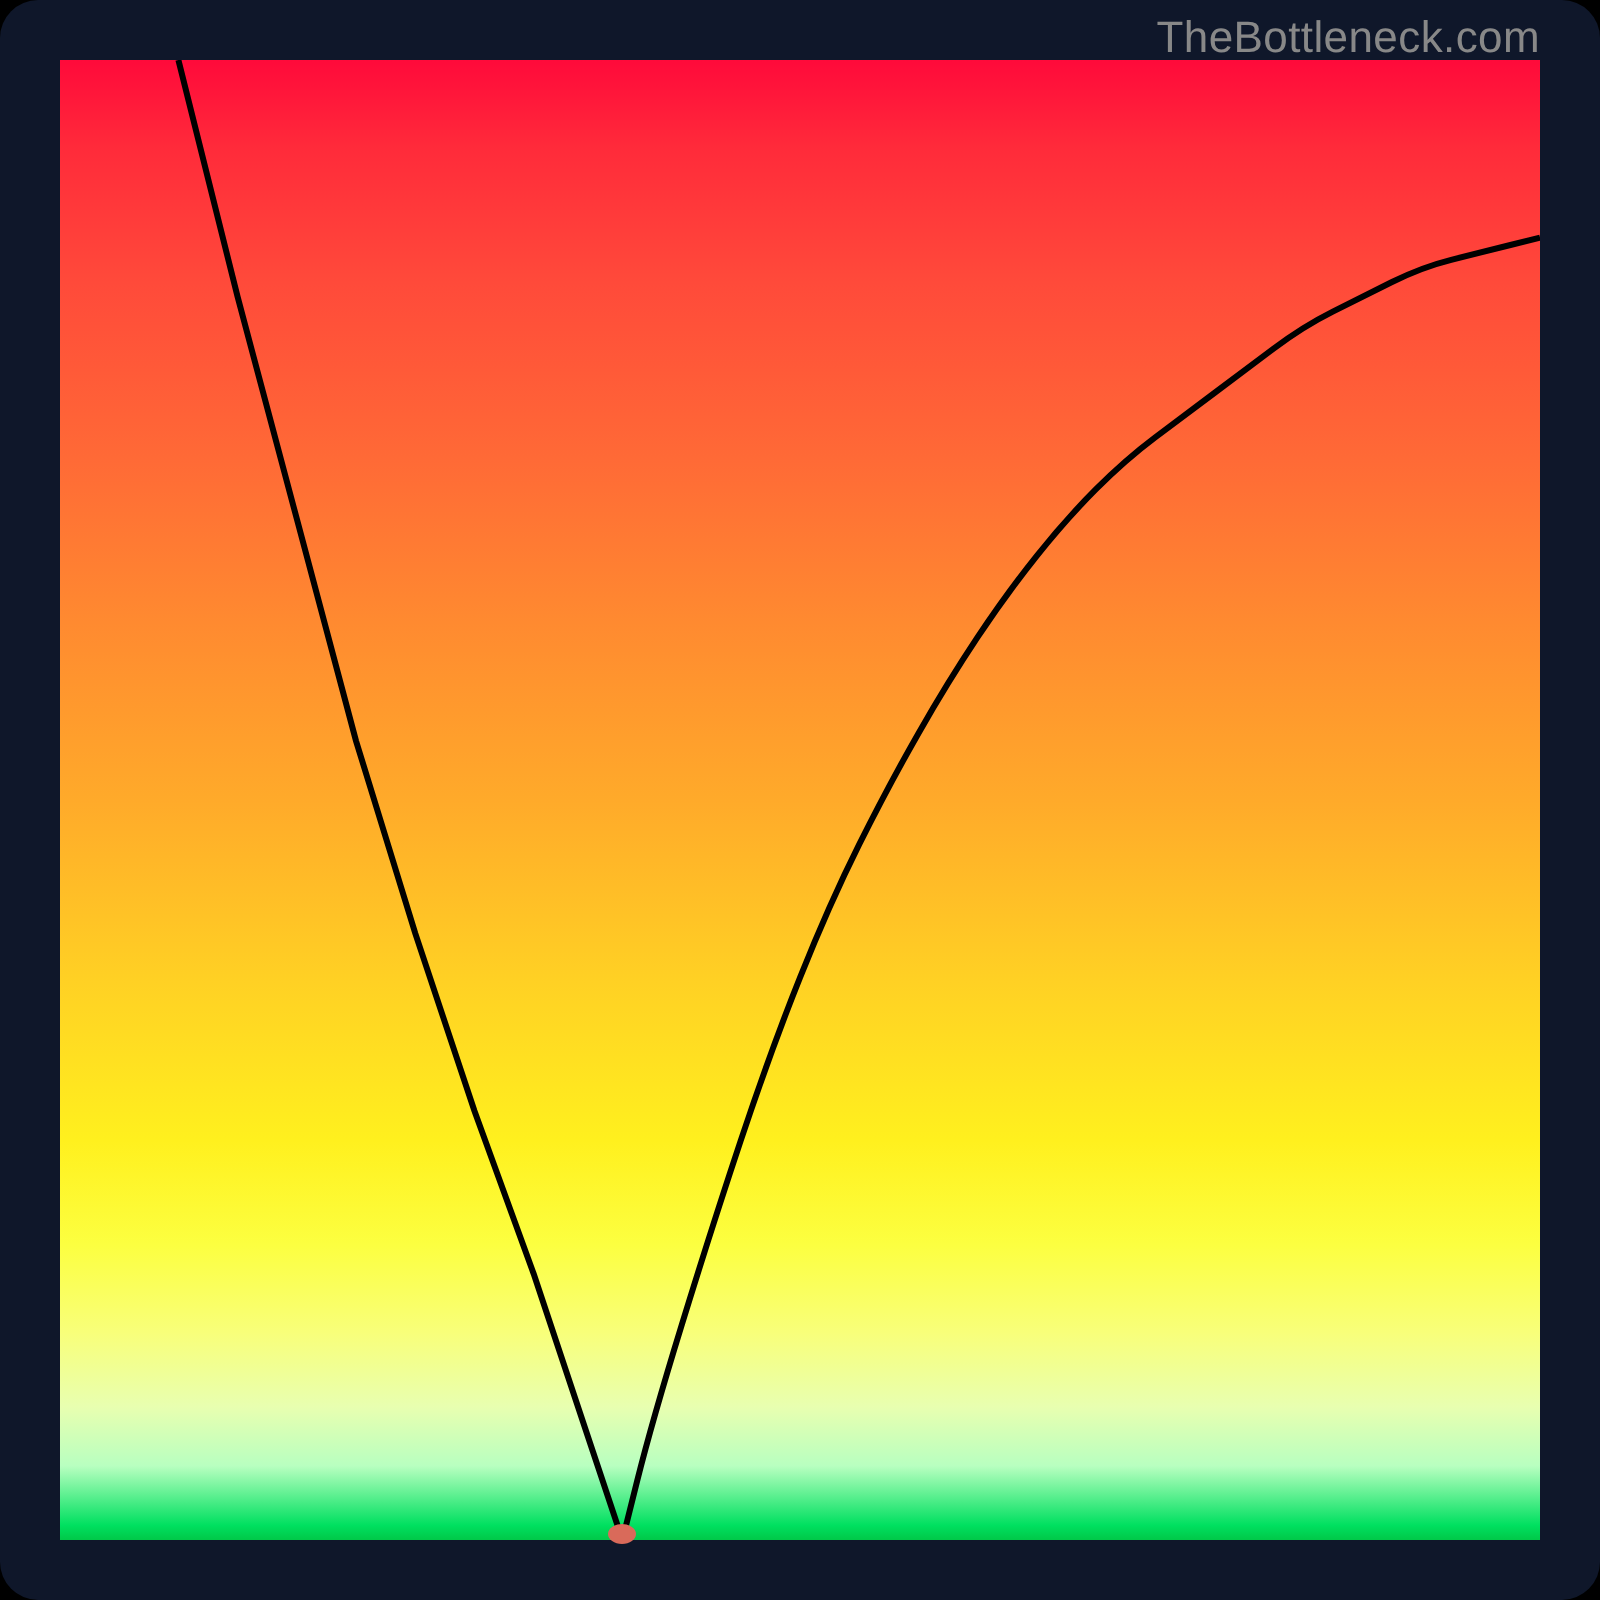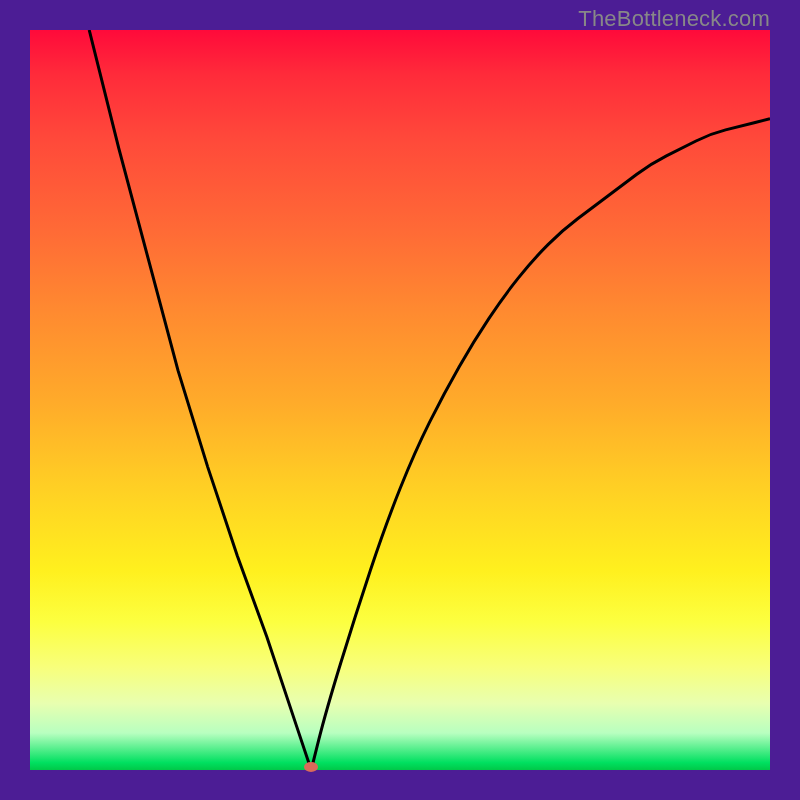--- a/index.html
+++ b/index.html
@@ -8,21 +8,22 @@
     width: 800px;
     height: 800px;
     background: #000;
     overflow: hidden;
     font-family: Arial, Helvetica, sans-serif;
   }
   .frame {
     position: relative;
     width: 800px;
     height: 800px;
-    background: #4c1d95;
+    background: #0f172a;
+    border-radius: 19px;
   }
   .plot-area {
     position: absolute;
     left: 30px;
     top: 30px;
     width: 740px;
     height: 740px;
     
     background: linear-gradient(
       to bottom,

